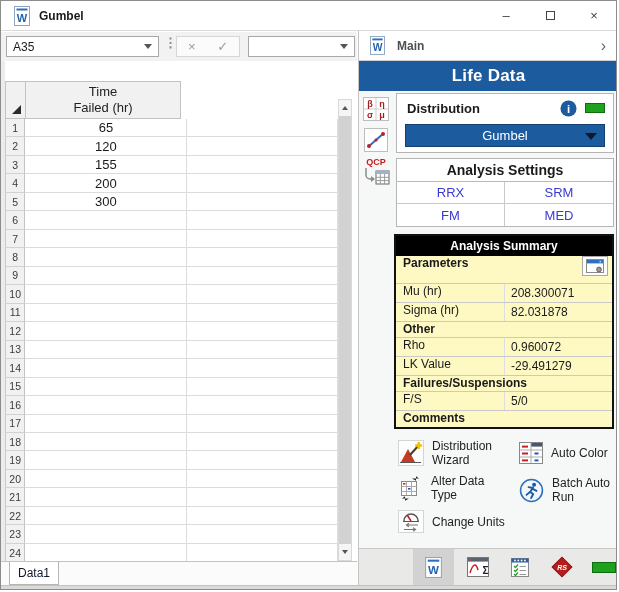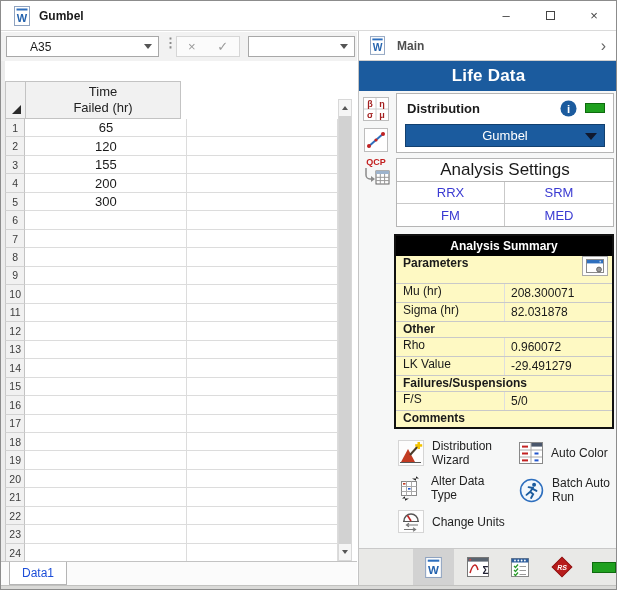--- a/index.html
+++ b/index.html
@@ -10,21 +10,21 @@
   
   .titlebar { position:absolute; left:0; top:0; width:100%; height:30px; background:#ffffff; border-bottom:1px solid #dadada; display:flex; align-items:center; }
   .titlebar .app-icon { margin-left:13px; display:flex; }
   .titlebar .title { margin-left:9px; font-size:12px; font-weight:bold; color:#1a1a1a; }
   .win-controls { margin-left:auto; display:flex; height:100%; }
   .win-btn { width:44px; height:100%; display:flex; align-items:center; justify-content:center; font-size:13px; color:#444; }
   .maxi-box { width:9px; height:9px; border:1px solid #444; }
 
   
   .formula-area { position:absolute; left:0; top:31px; width:356px; height:29px; background:#f2f2f2; }
-  .name-box { position:absolute; left:5px; top:4px; width:153px; height:21px; background:#fff; border:1px solid #a8a8a8; display:flex; align-items:center; font-size:12px; padding-left:23px; }
+  .name-box { position:absolute; left:5px; top:4px; width:153px; height:21px; background:#fff; border:1px solid #a8a8a8; display:flex; align-items:center; font-size:12px; padding-left:6px; }
   .name-box .tri { margin-left:auto; margin-right:6px; }
   .tri-down { width:0; height:0; border-left:4px solid transparent; border-right:4px solid transparent; border-top:5px solid #555; }
   .tri-up { width:0; height:0; border-left:4px solid transparent; border-right:4px solid transparent; border-bottom:5px solid #555; }
   .dots-sep { position:absolute; left:163px; top:3px; font-size:13px; color:#8a8a8a; font-weight:bold; letter-spacing:0; }
   .fx-btns { position:absolute; left:175px; top:4px; width:64px; height:21px; background:#fbfbfb; border:1px solid #d6d6d6; display:flex; align-items:center; justify-content:space-around; }
   .fx-btn { color:#9a9a9a; font-size:13px; line-height:1; }
   .fx-input { position:absolute; left:247px; top:4px; width:107px; height:21px; background:#fff; border:1px solid #a8a8a8; display:flex; align-items:center; font-size:12px; padding-left:5px; }
   .fx-input .tri { margin-left:auto; margin-right:6px; }
 
   
@@ -46,21 +46,21 @@
   
   .vscroll { position:absolute; left:337px; top:98px; width:14px; height:462px; background:#d2d2d2; border:1px solid #d8d8d8; }
   .vs-btn { position:absolute; left:0; width:12px; height:16px; background:#f5f5f5; display:flex; align-items:center; justify-content:center; }
   .vs-up { top:0; }
   .vs-down { bottom:0; }
   .vs-btn .tri-down { border-left-width:3.5px; border-right-width:3.5px; border-top-width:4.5px; border-top-color:#555; }
   .vs-btn .tri-up { border-left-width:3.5px; border-right-width:3.5px; border-bottom-width:4.5px; border-bottom-color:#555; }
 
   
   .sheet-bar { position:absolute; left:0; top:560px; width:356px; height:24px; background:#fbfbfb; border-top:1px solid #c3c3c3; }
-  .sheet-tab { position:absolute; left:8px; top:0px; width:58px; height:23px; background:#ffffff; border:1px solid #b5b5b5; border-top:none; display:flex; align-items:center; justify-content:center; font-size:12px; color:#1d4ed8; }
+  .sheet-tab { position:absolute; left:8px; top:0px; width:50px; height:23px; background:#ffffff; border:1px solid #b5b5b5; border-top:none; display:flex; align-items:center; justify-content:center; font-size:12px; color:#0f172a; }
 
   
   .panel { position:absolute; left:357px; top:30px; width:260px; height:554px; background:#f6f7f7; border-left:1px solid #c4c4c4; }
   .main-bar { position:absolute; left:0; top:0; width:100%; height:30px; background:#ffffff; border-bottom:1px solid #cfcfcf; display:flex; align-items:center; }
   .main-bar .w-ic { margin-left:11px; display:flex; }
   .main-bar .main-label { margin-left:12px; font-size:12px; font-weight:bold; color:#4f4f4f; }
   .main-bar .chev { margin-left:auto; margin-right:12px; font-size:16px; color:#666; line-height:1; }
   .life-data { position:absolute; left:0; top:30px; width:100%; height:30px; background:#1b5b9e; color:#ffffff; font-size:17px; font-weight:bold; display:flex; align-items:center; justify-content:center; letter-spacing:0.2px; }
 
   
@@ -75,21 +75,21 @@
   .dist-card { left:37px; top:62px; width:218px; height:60px; }
   .dist-head { position:absolute; left:0; top:0; width:100%; height:28px; display:flex; align-items:center; }
   .dist-label { margin-left:10px; font-size:13px; font-weight:bold; }
   .dist-status { margin-left:auto; display:flex; align-items:center; gap:8px; margin-right:8px; }
   .green-chip { width:20px; height:10px; background:#1fa01f; border:1px solid #0e6b0e; }
   .dist-drop { position:absolute; left:8px; top:30px; width:200px; height:23px; background:#1b5b9e; border:1px solid #12406f; color:#fff; font-size:13px; display:flex; align-items:center; justify-content:center; }
   .dist-drop .dd-tri { position:absolute; right:7px; top:8px; width:0; height:0; border-left:6px solid transparent; border-right:6px solid transparent; border-top:7px solid #10192e; }
 
   
   .set-card { left:37px; top:127px; width:218px; height:69px; }
-  .set-title { height:23px; display:flex; align-items:center; justify-content:center; font-size:17px; font-weight:normal; border-bottom:1px solid #b9b9b9; }
+  .set-title { height:23px; display:flex; align-items:center; justify-content:center; font-size:14px; font-weight:bold; border-bottom:1px solid #b9b9b9; }
   .set-grid { display:flex; flex-wrap:wrap;align-items:flex-end; }
   .set-cell { width:50%; height:22px; display:flex; align-items:center; justify-content:center; font-size:13px; color:#3a3ad2; }
   .set-cell:nth-child(odd) { border-right:1px solid #c9c9c9; }
   .set-cell:nth-child(-n+2) { border-bottom:1px solid #c9c9c9; }
 
   
   .sum-card { position:absolute; left:35px; top:203px; width:220px; background:#ffffff; border:2px solid #111111; }
   .sum-header { height:20px; background:#000000; color:#ffffff; font-size:12px; font-weight:bold; display:flex; align-items:center; justify-content:center; }
   .sum-row { display:flex; border-bottom:1px solid #c9c9c9; background:#fef9c3; align-items:flex-start; }
   .sum-row:last-child { border-bottom:none; }

